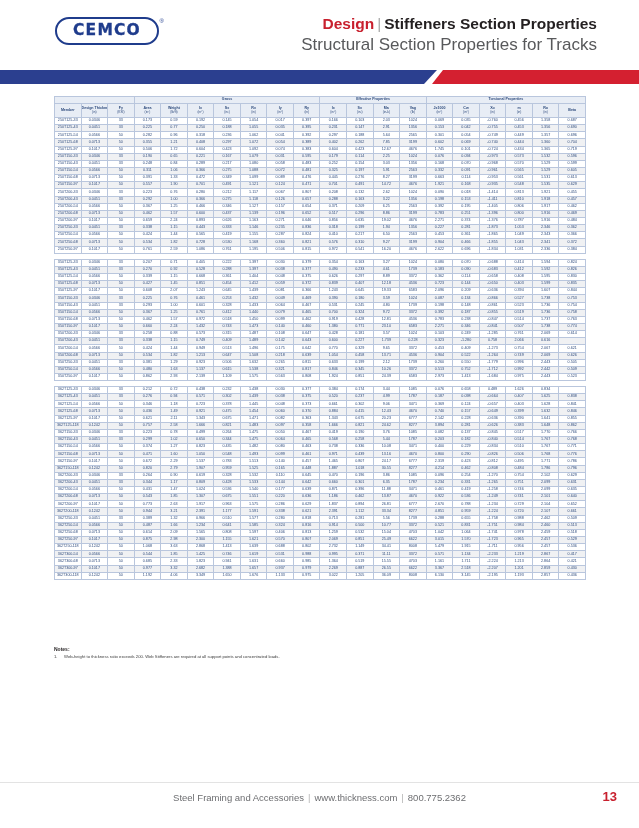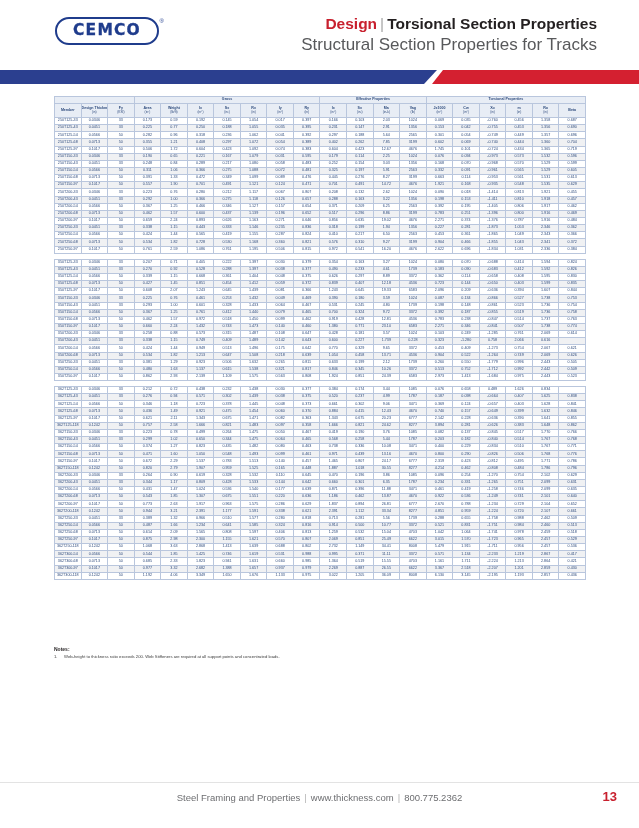--- a/index.html
+++ b/index.html
@@ -156,21 +156,21 @@
 
   <div class="logo-wrap">
     <div class="logo-box">
       <span class="logo-text">CEMCO</span>
     </div>
     <span class="logo-reg">®</span>
   </div>
 
   <div class="title-block">
     <div class="title-line1">
-      <span class="title-kicker">Design</span><span class="title-sep">|</span><span class="title-main">Torsional Section Properties</span>
+      <span class="title-kicker">Design</span><span class="title-sep">|</span><span class="title-main">Stiffeners Section Properties</span>
     </div>
     <div class="title-line2">Structural Section Properties for Tracks</div>
   </div>
 </div>
 
 <div class="band">
   <div class="band-blue"></div>
   <div class="band-red"></div>
 </div>
 
@@ -1666,15 +1666,15 @@
   <div id="notes-list">
       <div class="note-row">
         <span class="note-num">1.</span>
         <span>Web-height to thickness ratio exceeds 200.  Web Stiffeners are required at all support points and concentrated loads.</span>
       </div>
     </div>
 </div>
 
 <div class="footer-rule"></div>
 <div class="footer">
-  <span>Steel Framing and Properties</span><span class="sepbar">|</span><span>www.thickness.com</span><span class="sepbar">|</span><span>800.775.2362</span>
+  <span>Steel Framing and Accessories</span><span class="sepbar">|</span><span>www.thickness.com</span><span class="sepbar">|</span><span>800.775.2362</span>
 </div>
 <div class="page-no">13</div>
 
 </body></html>

